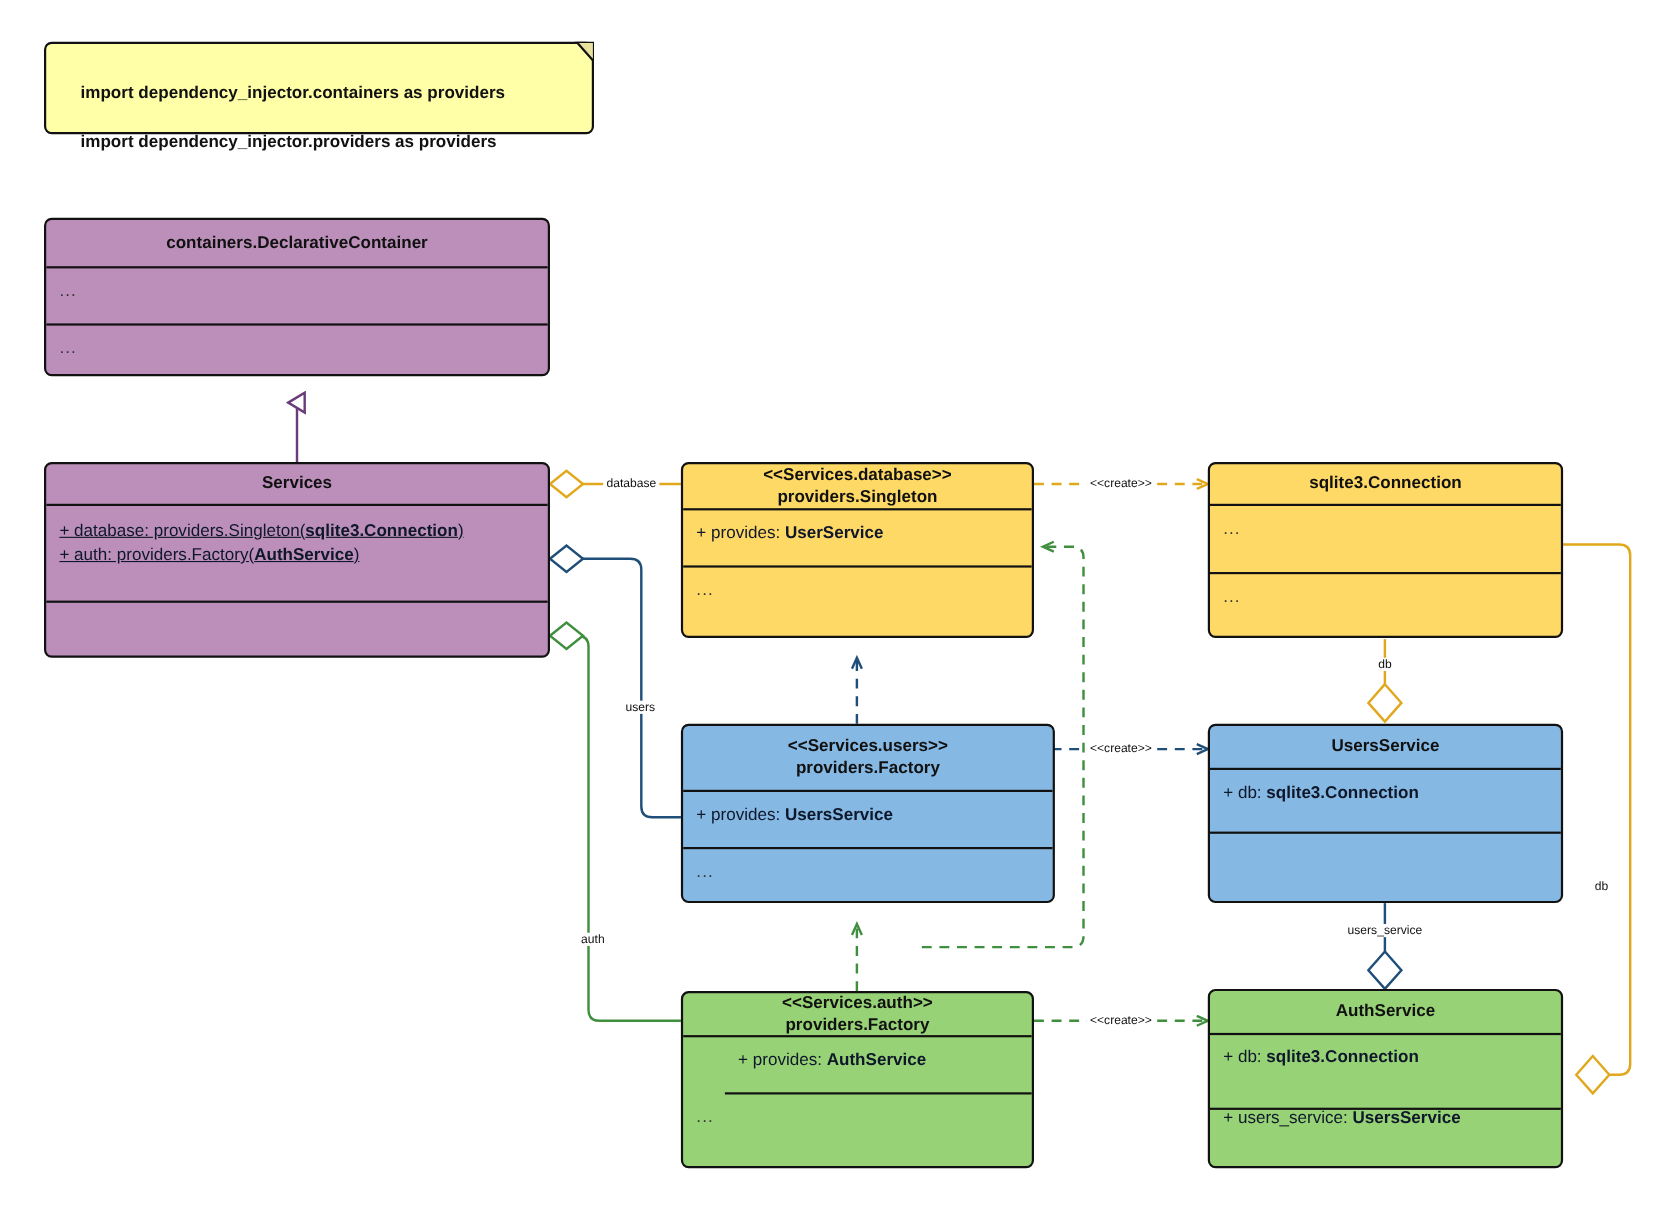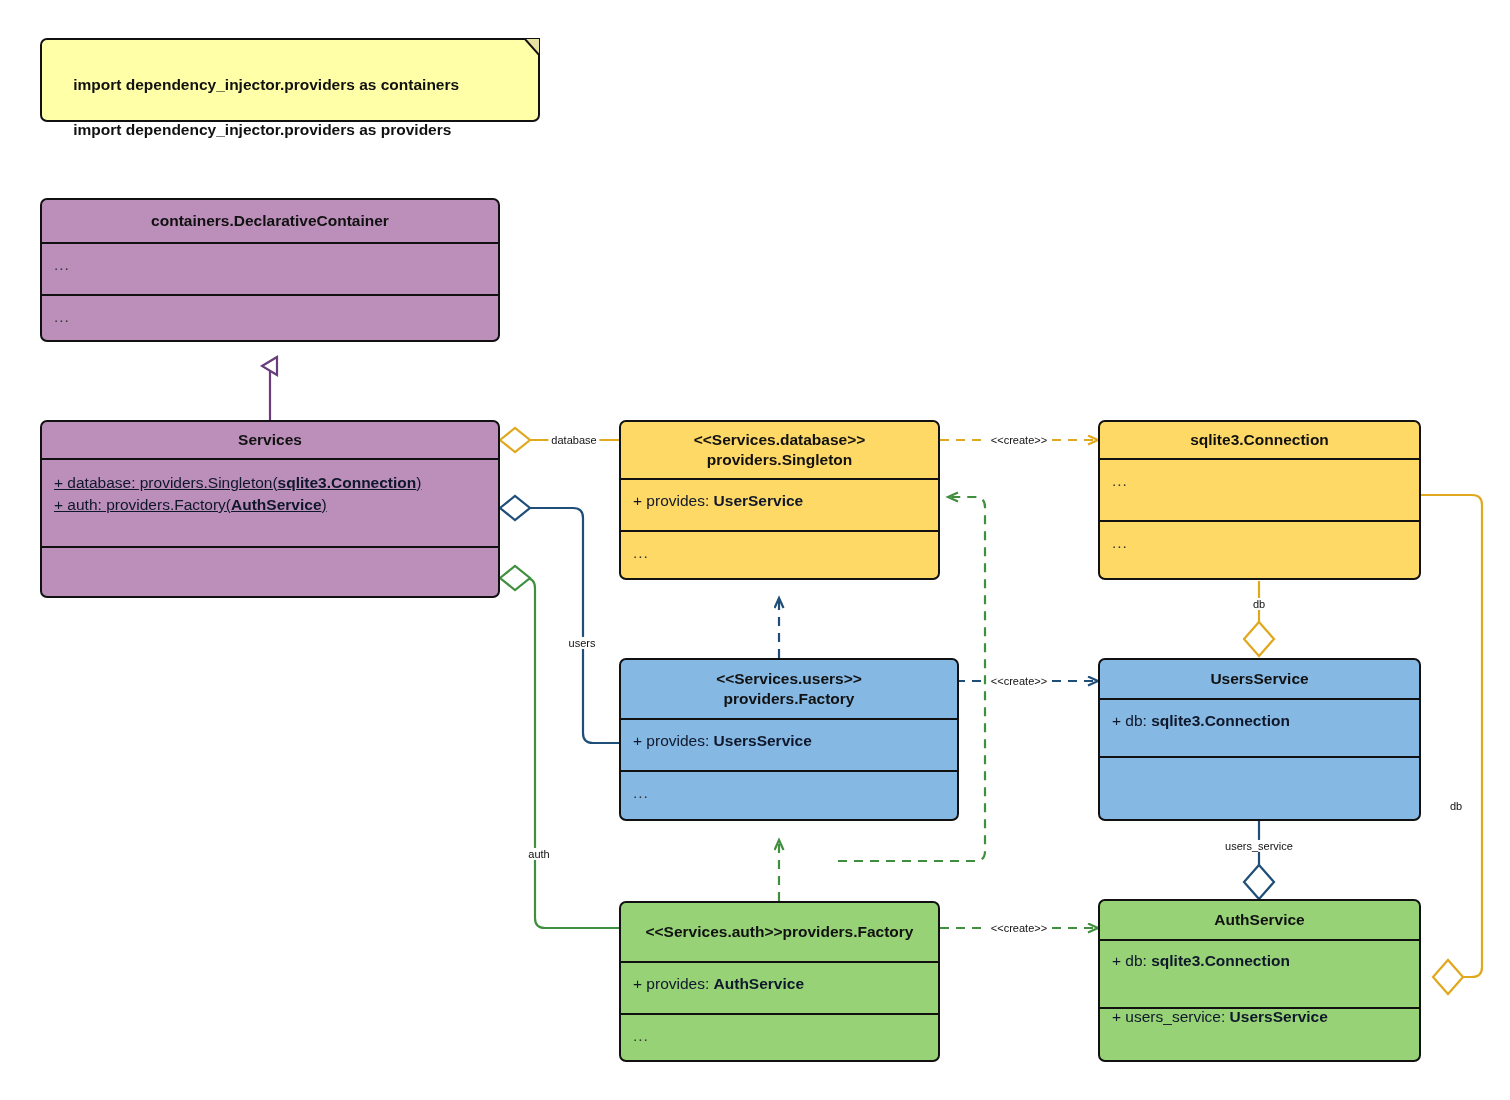--- a/index.html
+++ b/index.html
@@ -107,21 +107,21 @@
       <path d="M1259,865 L1274,882 L1259,899 L1244,882 Z" fill="#ffffff" stroke="#1f4e79" stroke-width="2.2"></path>
     </g>
 
     <g>
       <path d="M1421,495 L1472,495 Q1482,495 1482,505 L1482,967 Q1482,977 1472,977 L1463,977" fill="none" stroke="#e0a81c" stroke-width="2.2"></path>
       <path d="M1463,977 L1448,960 L1433,977 L1448,994 Z" fill="#ffffff" stroke="#e0a81c" stroke-width="2.2"></path>
     </g>
   </svg>
 
   <div class="note" style="left:40px;top:38px;width:500px;height:84px;">
-    <span>import dependency_injector.providers as containers</span><br>
+    <span>import dependency_injector.containers as providers</span><br>
     <span>import dependency_injector.providers as providers</span>
     <svg class="fold" viewBox="0 0 20 20">
       <path d="M4,0 L20,0 L20,18 Z" fill="#e8e2a0" stroke="#111111" stroke-width="2"></path>
     </svg>
   </div>
 
   <div class="umlbox purple" style="left:40px;top:198px;width:460px;height:144px;">
     <div class="hdr" style="height:44px;">containers.DeclarativeContainer</div>
     <div class="cmp dots" style="height:52px;">...</div>
     <div class="cmp dots" style="height:50px;">...</div>
@@ -130,21 +130,21 @@
   <div class="umlbox purple" style="left:40px;top:420px;width:460px;height:178px;">
     <div class="hdr" style="height:38px;">Services</div>
     <div class="cmp" style="height:88px;padding-top:12px;">
       <span class="stat"><span>+ database: providers.Singleton(</span><b>sqlite3.Connection</b><span>)</span></span>
       <span class="stat"><span>+ auth: providers.Factory(</span><b>AuthService</b><span>)</span></span>
     </div>
     <div class="cmp" style="height:50px;"></div>
   </div>
 
   <div class="umlbox yellow" style="left:619px;top:420px;width:321px;height:160px;">
-    <div class="hdr" style="height:58px;flex-direction:column;">
+    <div class="hdr" style="height:42px;flex-direction:column;">
       <span>&lt;&lt;Services.database&gt;&gt;</span>
       <span>providers.Singleton</span>
     </div>
     <div class="cmp" style="height:52px;"><span>+ provides: </span><b>UserService</b></div>
     <div class="cmp dots" style="height:50px;">...</div>
   </div>
 
   <div class="umlbox yellow" style="left:1098px;top:420px;width:323px;height:160px;">
     <div class="hdr" style="height:38px;">sqlite3.Connection</div>
     <div class="cmp dots" style="height:62px;">...</div>
@@ -160,25 +160,25 @@
     <div class="cmp dots" style="height:51px;">...</div>
   </div>
 
   <div class="umlbox blue" style="left:1098px;top:658px;width:323px;height:163px;">
     <div class="hdr" style="height:40px;">UsersService</div>
     <div class="cmp" style="height:58px;"><span>+ db: </span><b>sqlite3.Connection</b></div>
     <div class="cmp" style="height:63px;"></div>
   </div>
 
   <div class="umlbox green" style="left:619px;top:901px;width:321px;height:161px;">
-    <div class="hdr" style="height:60px;flex-direction:row;">
+    <div class="hdr" style="height:40px;flex-direction:column;">
       <span>&lt;&lt;Services.auth&gt;&gt;</span>
       <span>providers.Factory</span>
     </div>
-    <div class="cmp" style="height:52px;"><span>+ provides: </span><b>AuthService</b></div>
+    <div class="cmp" style="height:52px;margin-left:38px;"><span>+ provides: </span><b>AuthService</b></div>
     <div class="cmp dots" style="height:51px;">...</div>
   </div>
 
   <div class="umlbox green" style="left:1098px;top:899px;width:323px;height:163px;">
     <div class="hdr" style="height:40px;">AuthService</div>
     <div class="cmp" style="height:68px;padding-top:9px;">
       <span style="display:block;white-space:nowrap;"><span>+ db: </span><b>sqlite3.Connection</b></span>
       <span style="display:block;white-space:nowrap;margin-top:34px;"><span>+ users_service: </span><b>UsersService</b></span>
     </div>
     <div class="cmp" style="height:53px;"></div>

